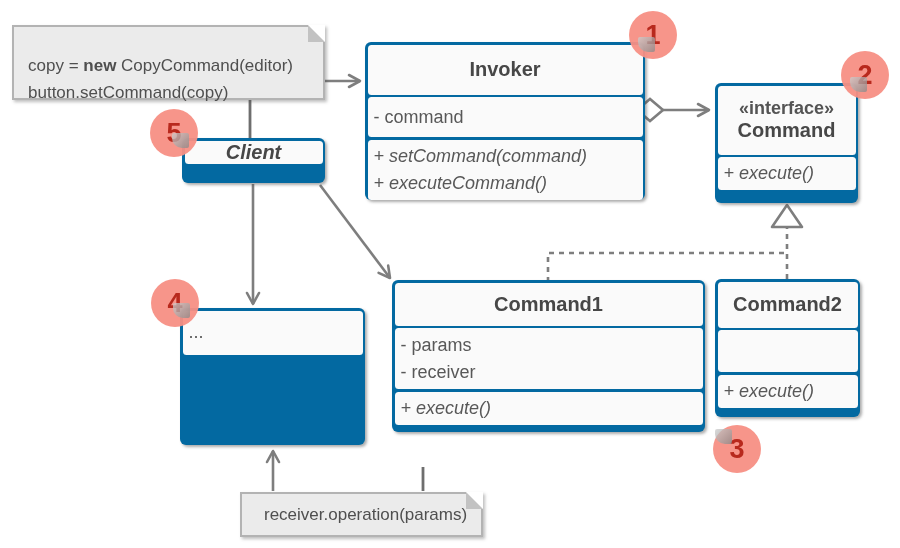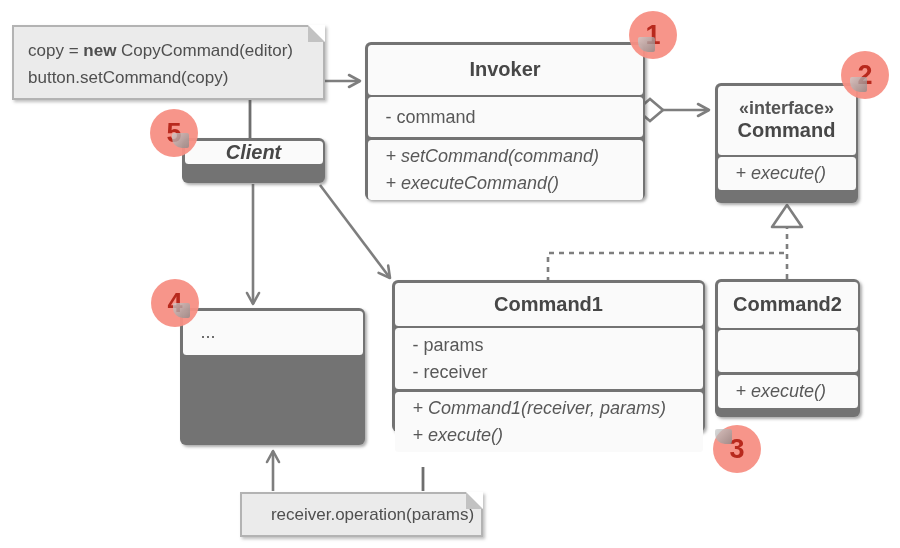--- a/index.html
+++ b/index.html
@@ -5,52 +5,52 @@
   html,body{margin:0;padding:0;background:#ffffff;}
   .canvas{
     position:relative;width:900px;height:548px;background:#ffffff;overflow:hidden;
     font-family:"Liberation Sans","DejaVu Sans",sans-serif;
   }
   .wires{position:absolute;left:0;top:0;z-index:1;}
 
   
   .uml-class{
     position:absolute;z-index:2;box-sizing:border-box;
-    background:#737373;border-radius:6px;padding:2.5px;
+    background:#0369a1;border-radius:6px;padding:2.5px;
     display:flex;flex-direction:column;gap:2.5px;
     box-shadow:2px 2px 3px rgba(70,70,70,.45);
   }
   .sec{background:#fafafa;border-radius:3.5px;box-sizing:border-box;min-height:8px;}
   .sec.title{
     display:flex;flex-direction:column;align-items:center;justify-content:center;
     font-weight:bold;font-size:20px;color:#474747;flex:none;
   }
   .sec.title .stereotype{font-weight:bold;font-size:18px;color:#545454;}
   .sec.members{
     display:flex;flex-direction:column;justify-content:center;
-    padding:3px 18px;font-size:18px;color:#585858;line-height:27px;flex:none;
+    padding:3px 6px;font-size:18px;color:#585858;line-height:27px;flex:none;
   }
   .grow{flex:1 1 auto;font-style:italic;}
 
   
   .note{
     position:absolute;z-index:2;box-sizing:border-box;
     background:#ebebeb;border:2px solid #b3b3b3;
     box-shadow:2px 2px 3px rgba(70,70,70,.35);
     color:#4f4f4f;font-size:17px;
   }
   .note .fold{
     position:absolute;top:-2px;right:-2px;width:0;height:0;
     border-style:solid;border-width:0 17px 17px 0;
     border-color:#ffffff #ffffff #c2c2c2 #c2c2c2;
   }
-  .code-lines{padding:10px 0 0 14px;line-height:27px;}
+  .code-lines{padding:10px 0 0 14px;line-height:27px;margin-top:15px;}
   .code-line span{white-space:pre;}
   .code-line .kw{font-weight:bold;}
-  .note.centered{display:flex;align-items:center;padding-left:22px;justify-content:center;}
+  .note.centered{display:flex;align-items:center;padding-left:22px;}
 
   
   .badge{
     position:absolute;z-index:5;width:48px;height:48px;border-radius:50%;
     background:rgba(247,143,132,.95);
     display:flex;align-items:center;justify-content:center;
     font-size:27px;font-weight:bold;color:#b8291d;
   }
   .badge .curl{
     position:absolute;width:17px;height:15px;opacity:.75;
@@ -132,21 +132,20 @@
     </div>
   </div>
 
   <div class="uml-class" style="left:392px;top:280px;width:313px;height:152px">
     <div class="sec title" style="height:43px">Command1</div>
     <div class="sec members" style="height:61px">
       <div>- params</div>
       <div>- receiver</div>
     </div>
     <div class="sec members grow">
-      <div>+ Command1(receiver, params)</div>
       <div>+ execute()</div>
     </div>
   </div>
 
   <div class="uml-class" style="left:715px;top:279px;width:145px;height:138px">
     <div class="sec title" style="height:46px">Command2</div>
     <div class="sec members" style="height:42px"></div>
     <div class="sec members grow">
       <div>+ execute()</div>
     </div>

